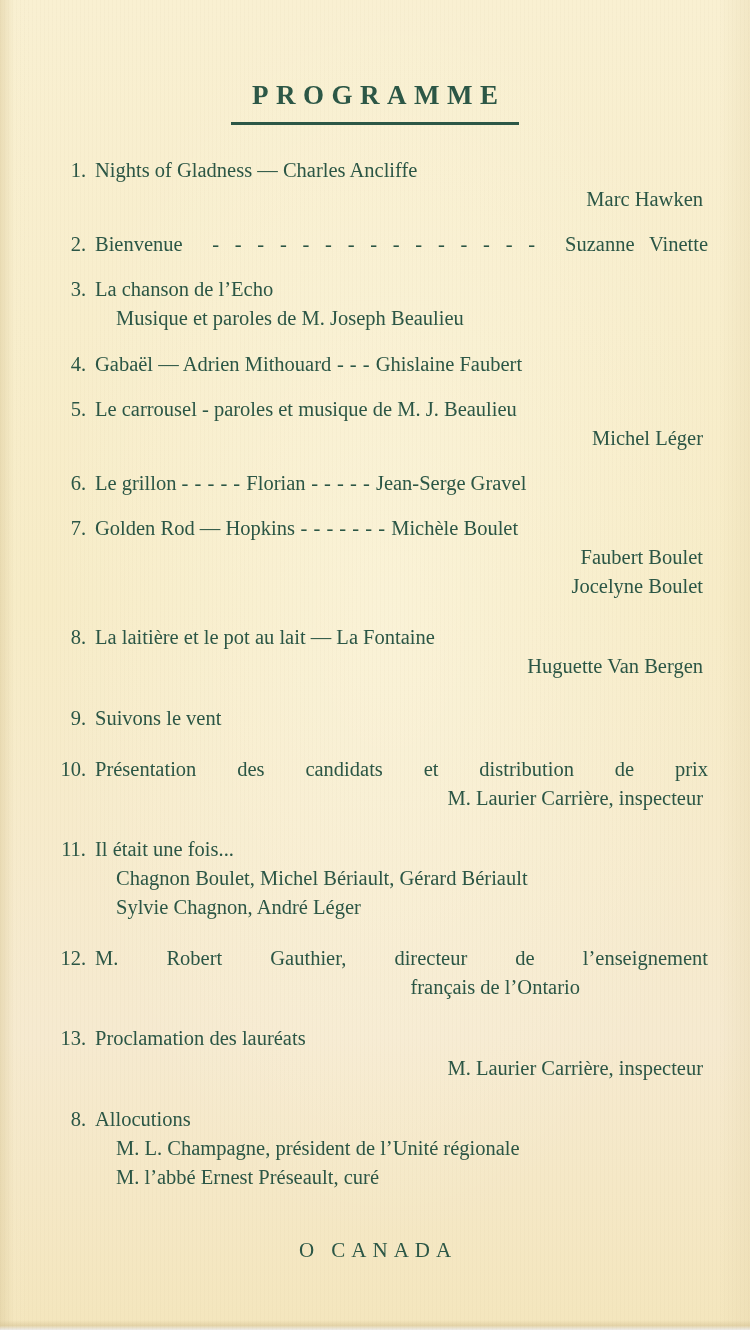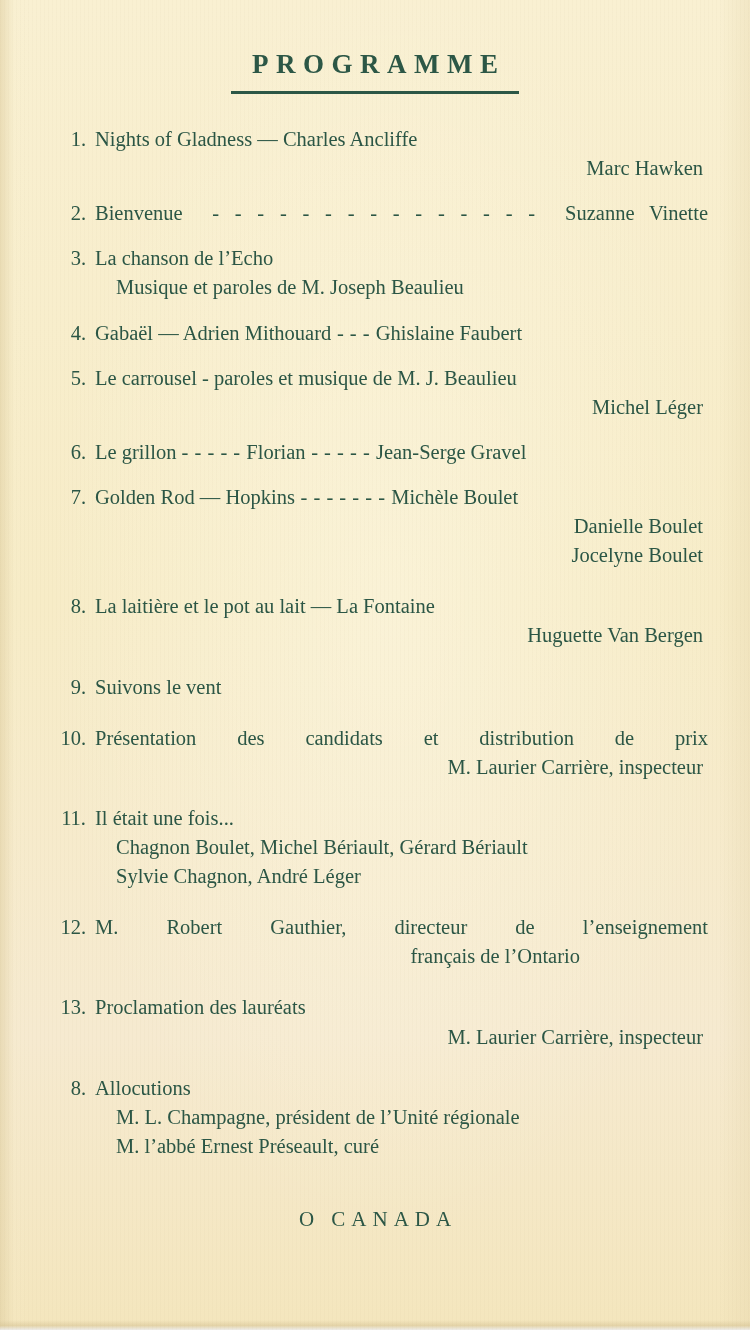--- a/index.html
+++ b/index.html
@@ -56,21 +56,21 @@
 
   .content {
     position: relative;
     z-index: 2;
     padding: 0 42px 0 42px;
   }
 
   
   .title-block {
     text-align: center;
-    padding-top: 51px;
+    padding-top: 82px;
   }
   .title {
     font-size: 27px;
     font-weight: bold;
     letter-spacing: 7.5px;
     text-indent: 7.5px;
     color: #2c5746;
     line-height: 1;
   }
   .title-rule {
@@ -206,21 +206,21 @@
           <div class="num">6.</div>
           <div class="title-text"><span>Le grillon </span><span class="lead">- - - - - </span><span class="it">Florian</span><span class="lead"> - - - - - </span><span>Jean-Serge  Gravel</span></div>
         </div>
       </div>
 
       <div class="item">
         <div class="item-head">
           <div class="num">7.</div>
           <div class="title-text"><span>Golden Rod — </span><span class="it">Hopkins</span><span class="lead"> - - - - - - - </span><span>Michèle Boulet</span></div>
         </div>
-        <div class="credit">Danielle  Boulet</div>
+        <div class="credit">Faubert  Boulet</div>
         <div class="credit">Jocelyne  Boulet</div>
       </div>
 
       <div class="spacer-lg"></div>
 
       <div class="item">
         <div class="item-head">
           <div class="num">8.</div>
           <div class="title-text"><span>La laitière et le pot au lait — </span><span class="it">La Fontaine</span></div>
         </div>

